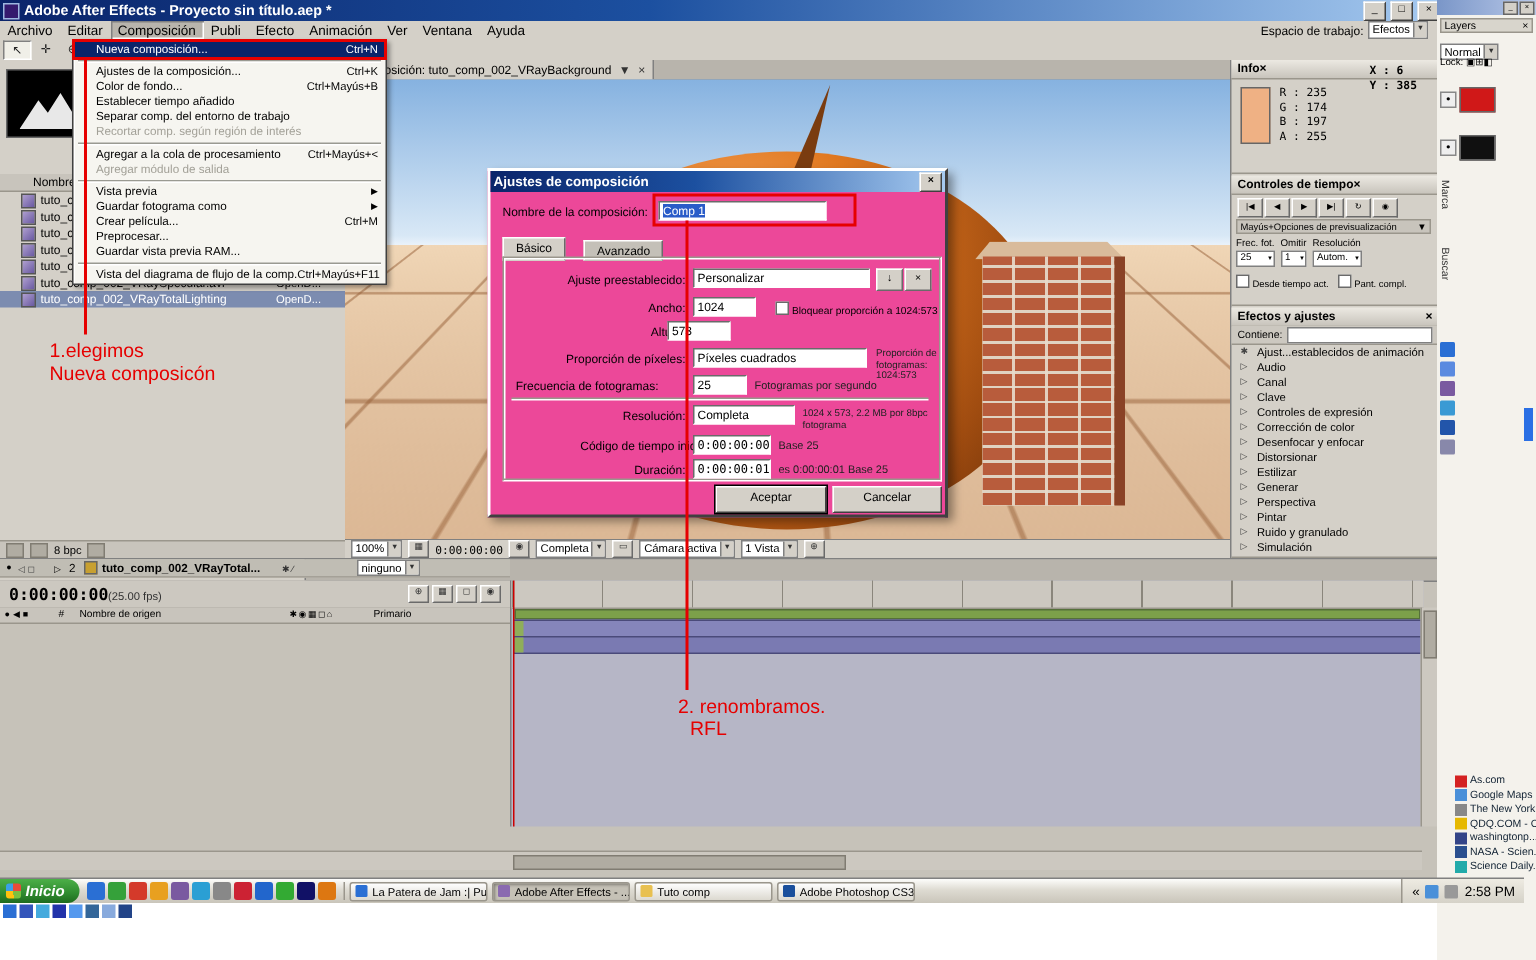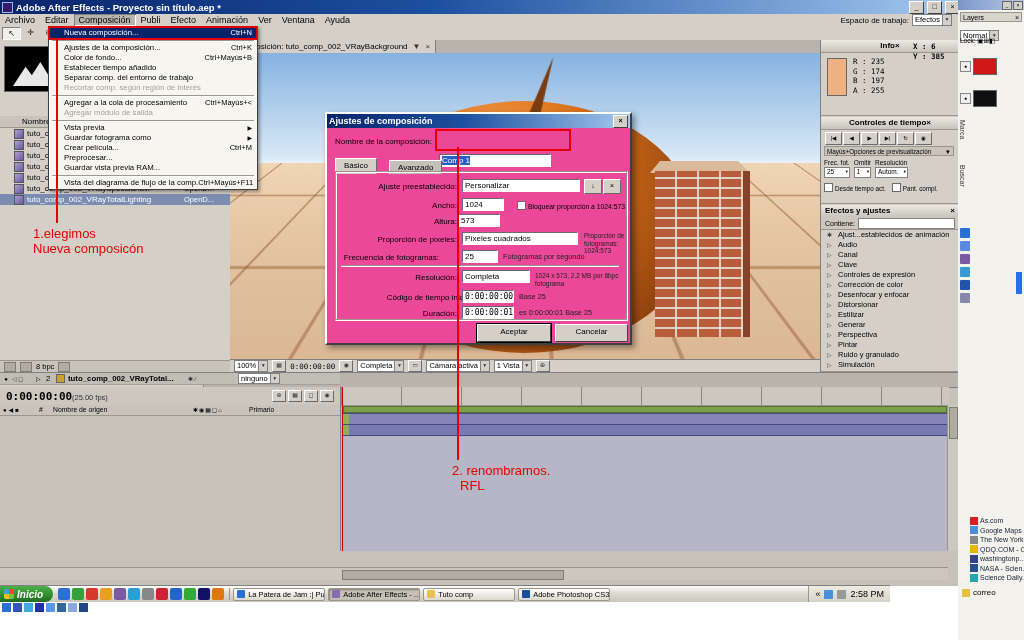--- a/index.html
+++ b/index.html
@@ -94,21 +94,21 @@
     padding:0 11px 0 2px;position:relative;white-space:nowrap;}
   .dropdown::after{content:"▼";position:absolute;right:0;top:0;bottom:0;width:8px;font-size:5px;line-height:9px;
     text-align:center;color:#333;background:#d4d0c8;border-left:1px solid #808080;}
   .mini-btn{width:12px;height:10px;background:#d4d0c8;border:1px solid;border-color:#fff #6a6a6a #6a6a6a #fff;
     font-size:6px;line-height:9px;text-align:center;color:#333;}
 
   
   .rpanel-col{left:820px;top:40px;width:138px;height:332px;background:#d4d0c8;border-left:1px solid #808080;}
   .rp{position:absolute;left:0;width:138px;box-sizing:border-box;border-bottom:1px solid #9a968c;}
   .rp-header{height:12px;background:linear-gradient(#ece9e2,#c8c4bc);border-bottom:1px solid #9a968c;
-    font-size:8px;font-weight:bold;line-height:11px;padding:0 4px;display:flex;justify-content:center;}
+    font-size:8px;font-weight:bold;line-height:11px;padding:0 4px;display:flex;justify-content:flex-start;}
   .swatch{position:absolute;left:6px;top:18px;width:18px;height:36px;border:1px solid #666;}
   .info-lines{position:absolute;left:32px;top:17px;font-size:7.5px;line-height:9.5px;}
   .info-xy{position:absolute;left:92px;top:2px;font-size:7.5px;line-height:9.5px;font-weight:bold;}
   .pb-row{position:absolute;left:4px;top:15px;display:flex;gap:1px;}
   .pb{width:15px;height:11px;background:#d4d0c8;border:1px solid;border-color:#fff #6a6a6a #6a6a6a #fff;
     font-size:5.5px;line-height:10px;text-align:center;}
   .tc-preview{position:absolute;left:3px;top:29px;width:130px;height:10px;background:#c8c4bc;
     border:1px solid #9a968c;font-size:6.3px;line-height:9px;padding:0 2px;box-sizing:border-box;display:flex;justify-content:space-between;}
   .tc-grid{position:absolute;left:3px;top:42px;display:flex;gap:4px;font-size:6.5px;}
   .tc-col{display:flex;flex-direction:column;gap:1px;}
@@ -222,21 +222,21 @@
   .links .link-item:nth-of-type(2) .favicon{background:#4a90d9;}
   .links .link-item:nth-of-type(3) .favicon{background:#888;}
   .links .link-item:nth-of-type(4) .favicon{background:#e6b800;}
   .links .link-item:nth-of-type(5) .favicon{background:#334488;}
   .links .link-item:nth-of-type(6) .favicon{background:#2a4f8f;}
   .links .link-item:nth-of-type(7) .favicon{background:#22aaaa;}
   .mail-item{position:absolute;left:4px;top:588px;display:flex;gap:3px;align-items:center;font-size:8px;}
   .favicon.mail{background:#e8c040;}
 
   
-  .taskbar{left:0;top:585px;width:890px;height:16px;z-index:10;display:flex;align-items:center;
+  .taskbar{left:0;top:585px;width:1016px;height:16px;z-index:10;display:flex;align-items:center;
     background:linear-gradient(#fdfdfb,#dedbd2 45%,#c9c5ba);border-top:1px solid #808080;}
   .start-btn{height:16px;background:linear-gradient(#4caf48,var(--start_green,#2f8b2f) 60%,#1e6b1e);color:#fff;
     font-style:italic;font-weight:bold;font-size:10px;border-radius:0 8px 8px 0;display:flex;align-items:center;
     gap:3px;padding:0 10px 0 4px;flex:none;}
   .win-flag{width:10px;height:10px;border-radius:2px;
     background:conic-gradient(#e84a3a 0 90deg,#7ac142 90deg 180deg,#ffc20e 180deg 270deg,#3aa0e8 270deg);}
   .ql{display:flex;gap:2px;padding:0 5px;border-right:1px solid #9a968c;margin-right:3px;}
   .ql span{width:12px;height:12px;border-radius:2px;}
   .ql span:nth-of-type(1){background:#2a6fd4;}
   .ql span:nth-of-type(2){background:#35a13a;}
@@ -735,37 +735,37 @@
       </div>
     </div>
 
   <div class="dialog s">
     <div class="dlg-title">
       <span class="t">Ajustes de composición</span>
       <span class="wbtn">×</span>
     </div>
 
     <span class="dlg-label" style="left:8px;top:23px;">Nombre de la composición:</span>
-    <span class="dlg-field" style="left:112px;top:20px;width:112px;margin-top:20px;"><span class="sel">Comp 1</span></span>
+    <span class="dlg-field" style="left:112px;top:20px;width:112px;"><span class="sel">Comp 1</span></span>
 
     <span class="dlg-tab" style="left:8px;top:44px;">Básico</span>
     <span class="dlg-tab behind" style="left:62px;">Avanzado</span>
     <div class="groupbox"></div>
 
     <span class="dlg-label" style="left:8px;top:68px;width:122px;text-align:right;">Ajuste preestablecido:</span>
     <span class="dlg-field" style="left:135px;top:65px;width:118px;"><span>Personalizar</span></span>
     <span class="dlg-icon-btn" style="left:257px;top:65px;">↓</span>
     <span class="dlg-icon-btn" style="left:276px;top:65px;">×</span>
 
     <span class="dlg-label" style="left:8px;top:87px;width:122px;text-align:right;">Ancho:</span>
     <span class="dlg-field" style="left:135px;top:84px;width:42px;">1024</span>
     <span class="dlg-label" style="left:190px;top:87px;"><span class="chk"></span><span style="font-size:6.8px;">Bloquear proporción a 1024:573</span></span>
 
     <span class="dlg-label" style="left:8px;top:103px;width:122px;text-align:right;">Altura:</span>
-    <span class="dlg-field" style="left:131px;top:100px;width:42px;">573</span>
+    <span class="dlg-field" style="left:118px;top:100px;width:42px;">573</span>
 
     <span class="dlg-label" style="left:8px;top:121px;width:122px;text-align:right;">Proporción de píxeles:</span>
     <span class="dlg-field" style="left:135px;top:118px;width:116px;"><span>Píxeles cuadrados</span></span>
     <span class="dlg-note" style="left:257px;top:118px;width:44px;">Proporción de fotogramas: 1024:573</span>
 
     <span class="dlg-label" style="left:8px;top:139px;width:104px;text-align:right;">Frecuencia de fotogramas:</span>
     <span class="dlg-field" style="left:135px;top:136px;width:36px;">25</span>
     <span class="dlg-note" style="left:176px;top:139px;font-size:7.3px;">Fotogramas por segundo</span>
 
     <div class="dlg-sep" style="top:151px;"></div>

